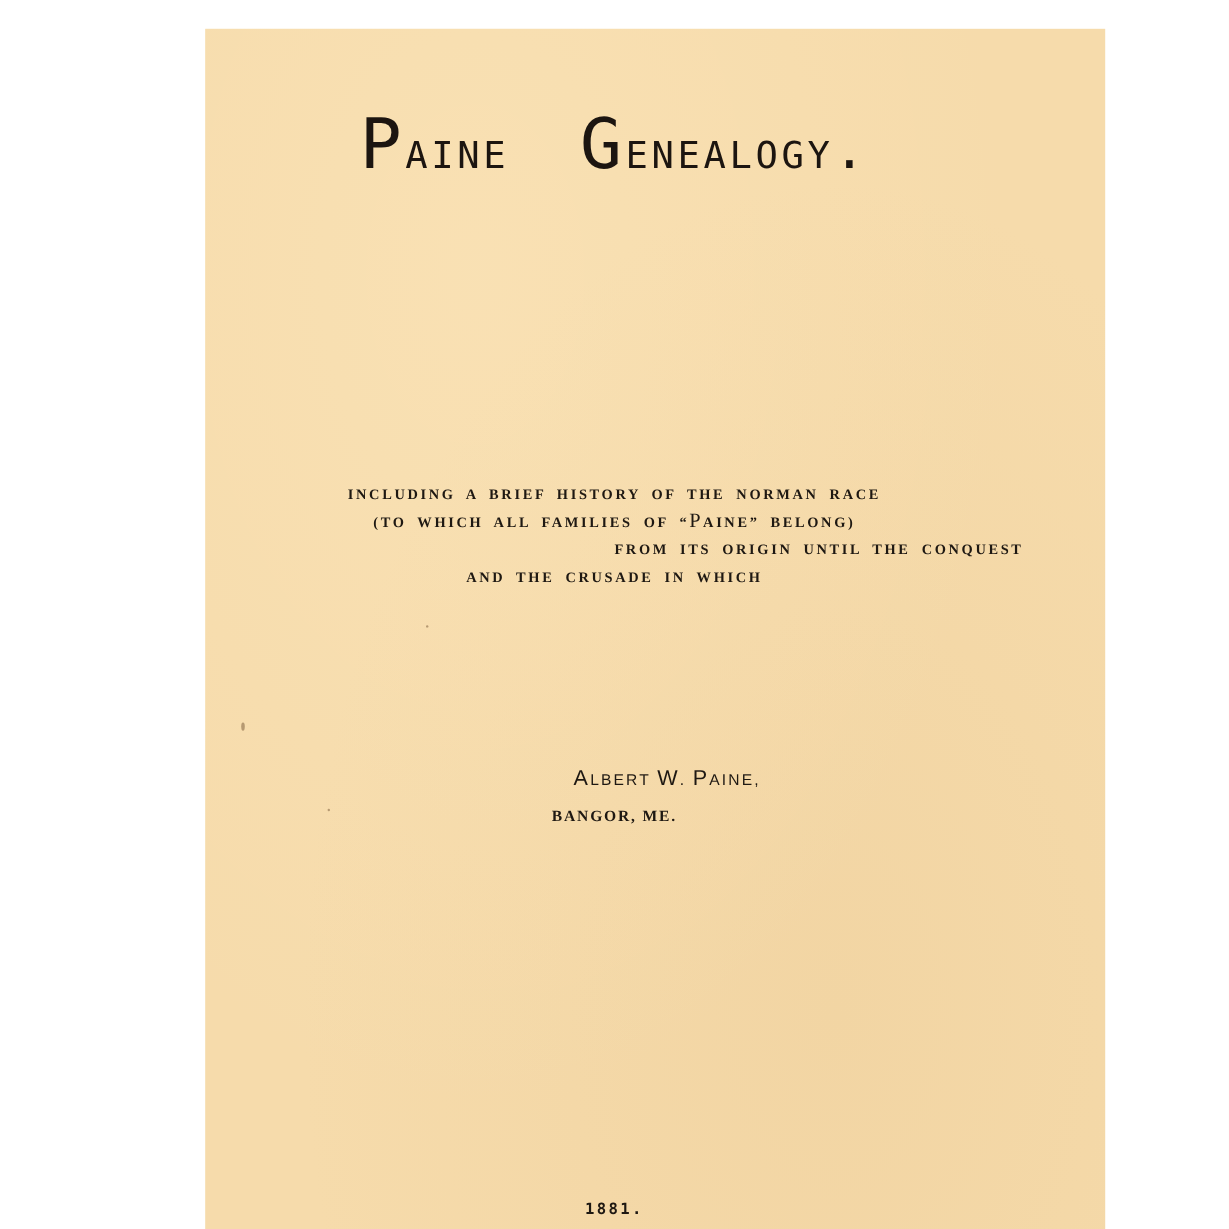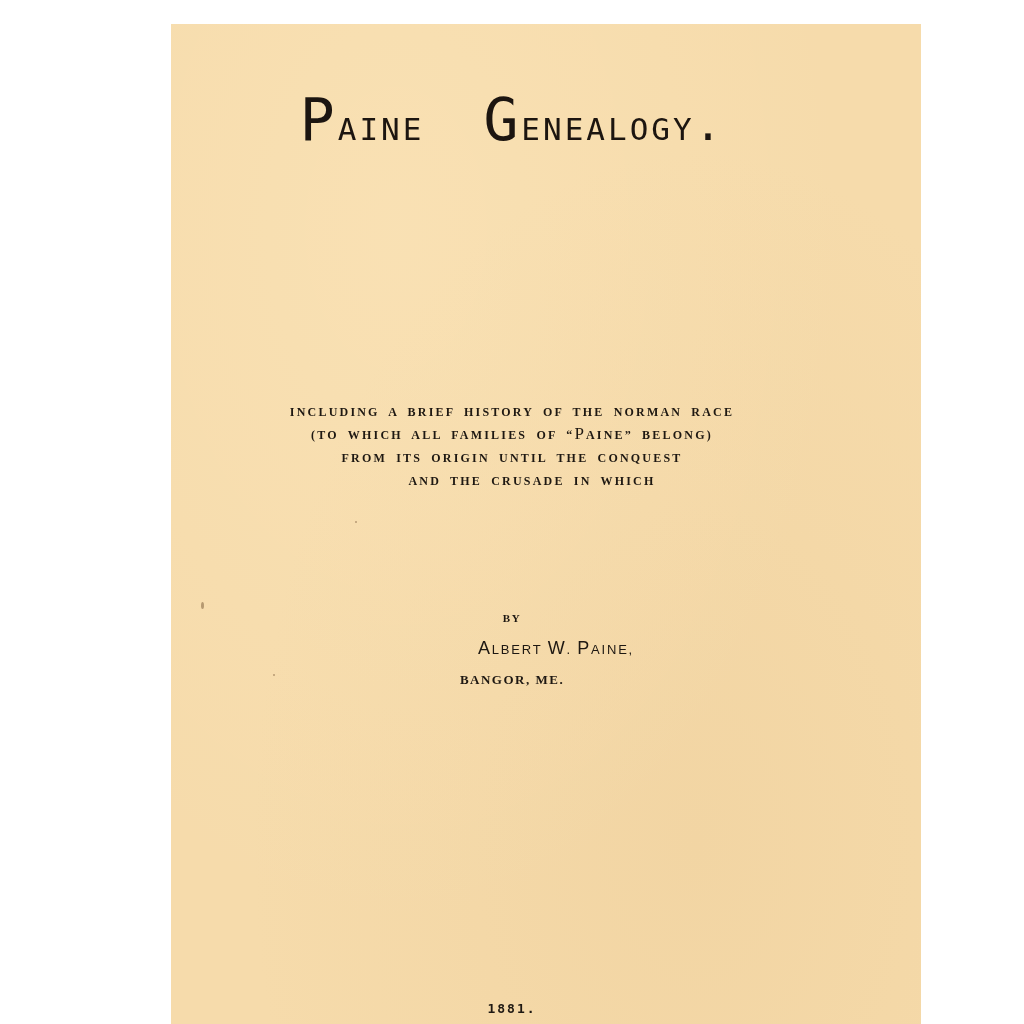--- a/index.html
+++ b/index.html
@@ -56,22 +56,22 @@
       font-weight: bold;
       font-size: 12px;
       letter-spacing: 2.2px;
       word-spacing: 4px;
       line-height: 22px;
       text-transform: uppercase;
       color: #1e1812;
     }
     .desc-1 { top: 377px; }
     .desc-2 { top: 399px; }
-    .desc-3 { top: 423px; }
-    .desc-4 { top: 446px; padding-left: 20px; }
+    .desc-3 { top: 423px; text-align: right; }
+    .desc-4 { top: 446px; }
     .desc-6 { top: 494px; }
     .desc .big { font-size: 17px; font-weight: normal; letter-spacing: 2px; }
     .hugh {
       top: 467px;
       font-family: "Liberation Serif", "DejaVu Serif", serif;
       font-size: 13px;
       letter-spacing: 2px;
       line-height: 24px;
       text-transform: uppercase;
       color: #1e1812;
@@ -139,21 +139,20 @@
   <div class="line desc desc-2">
     <span>(to which all families of “</span><span class="big">P</span><span>aine</span><span>” belong)</span>
   </div>
 
   <div class="line desc desc-3">from its origin until the conquest</div>
 
   <div class="line desc desc-4">and the crusade in which</div>
 
 
 
-  <div class="line by">by</div>
 
   <div class="line author">
     <span class="big">A</span><span>lbert </span><span class="big">W</span><span>. </span><span class="big">P</span><span>aine,</span>
   </div>
 
   <div class="line location">Bangor, Me.</div>
 
   <div class="line year">1881.</div>
 
   <div class="speck" style="left:30px;top:578px;width:3px;height:7px;"></div>

